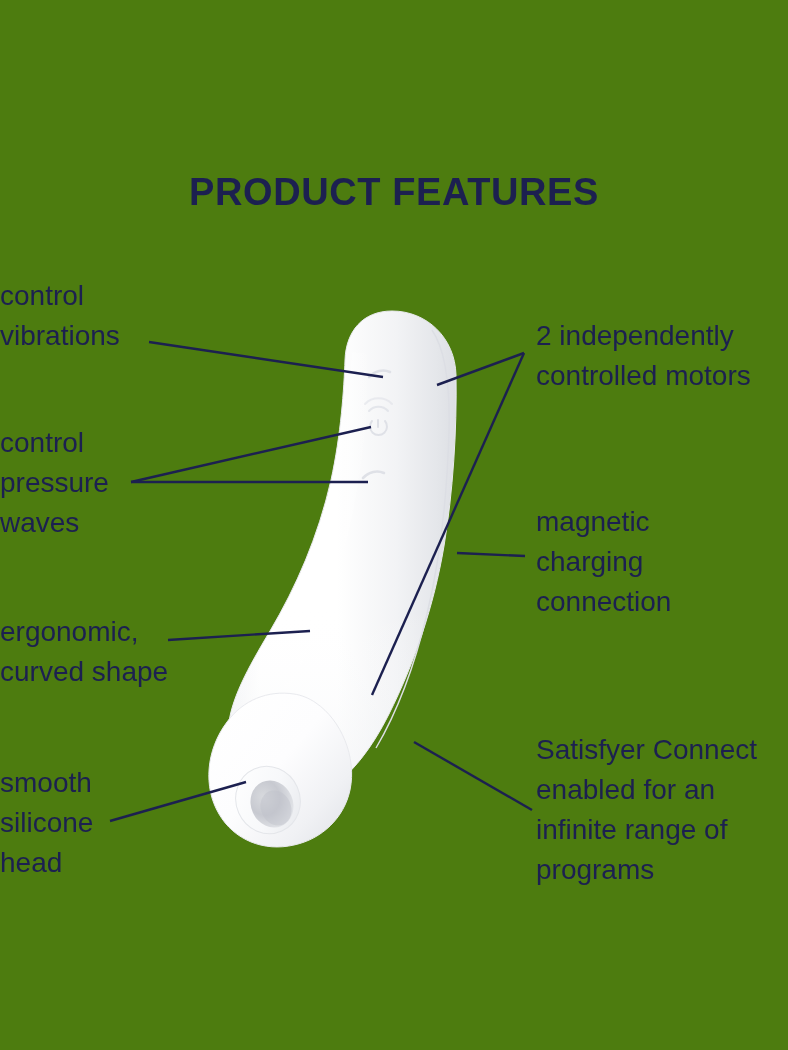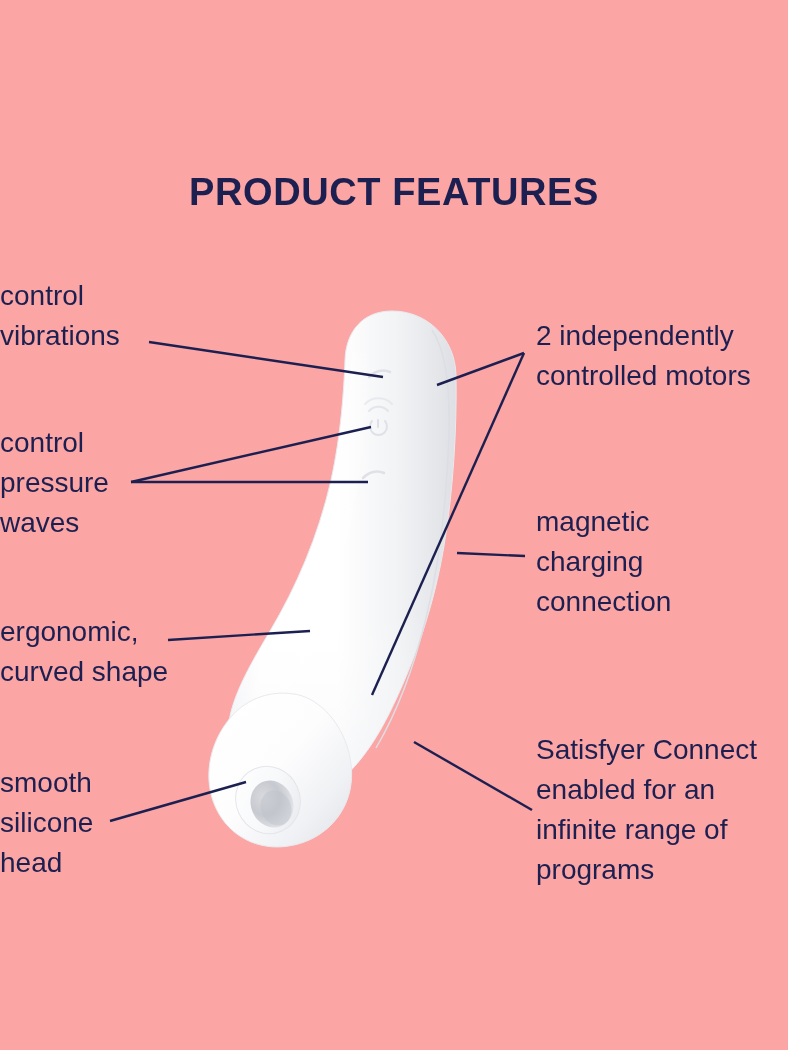--- a/index.html
+++ b/index.html
@@ -12,21 +12,21 @@
     width: 788px;
     height: 1050px;
     overflow: hidden;
     font-family: "Liberation Sans", sans-serif;
     color: #1c2050;
   }
   #infographic {
     position: relative;
     width: 788px;
     height: 1050px;
-    background: #fca5a5;
+    background: #4d7c0f;
   }
   #diagram-svg {
     position: absolute;
     top: 0;
     left: 0;
     width: 788px;
     height: 1050px;
     display: block;
   }
   .page-title {

